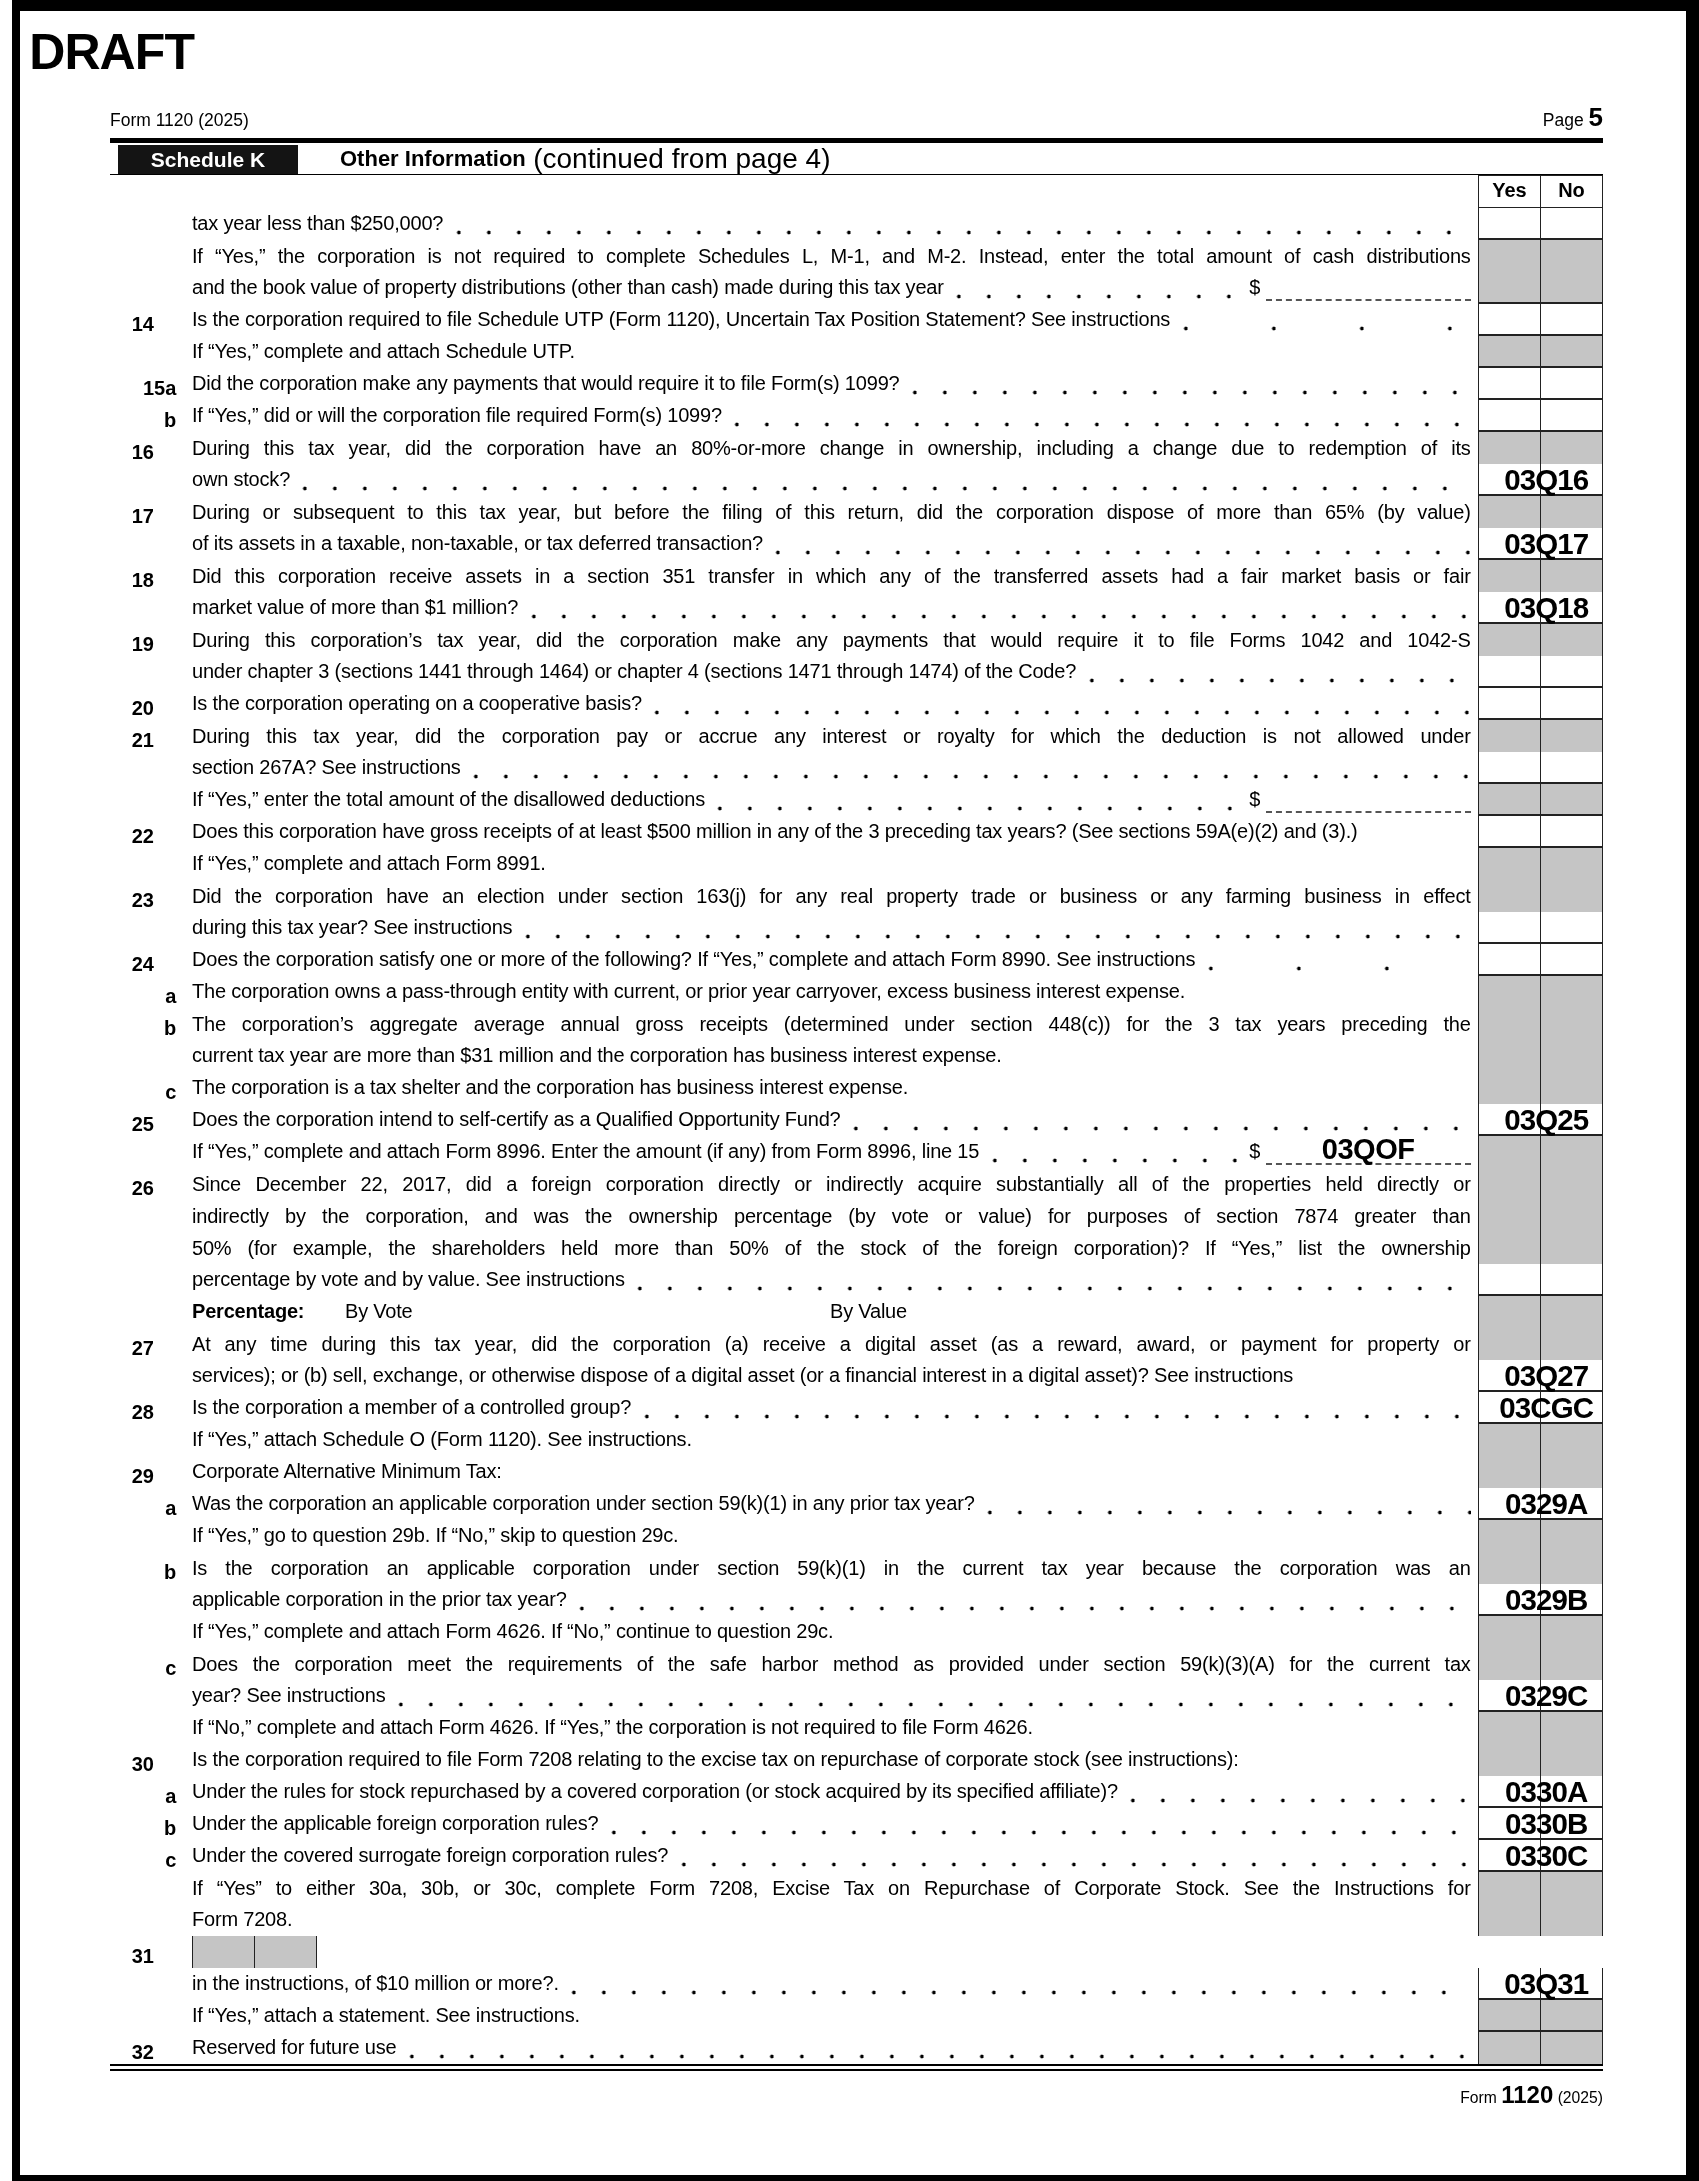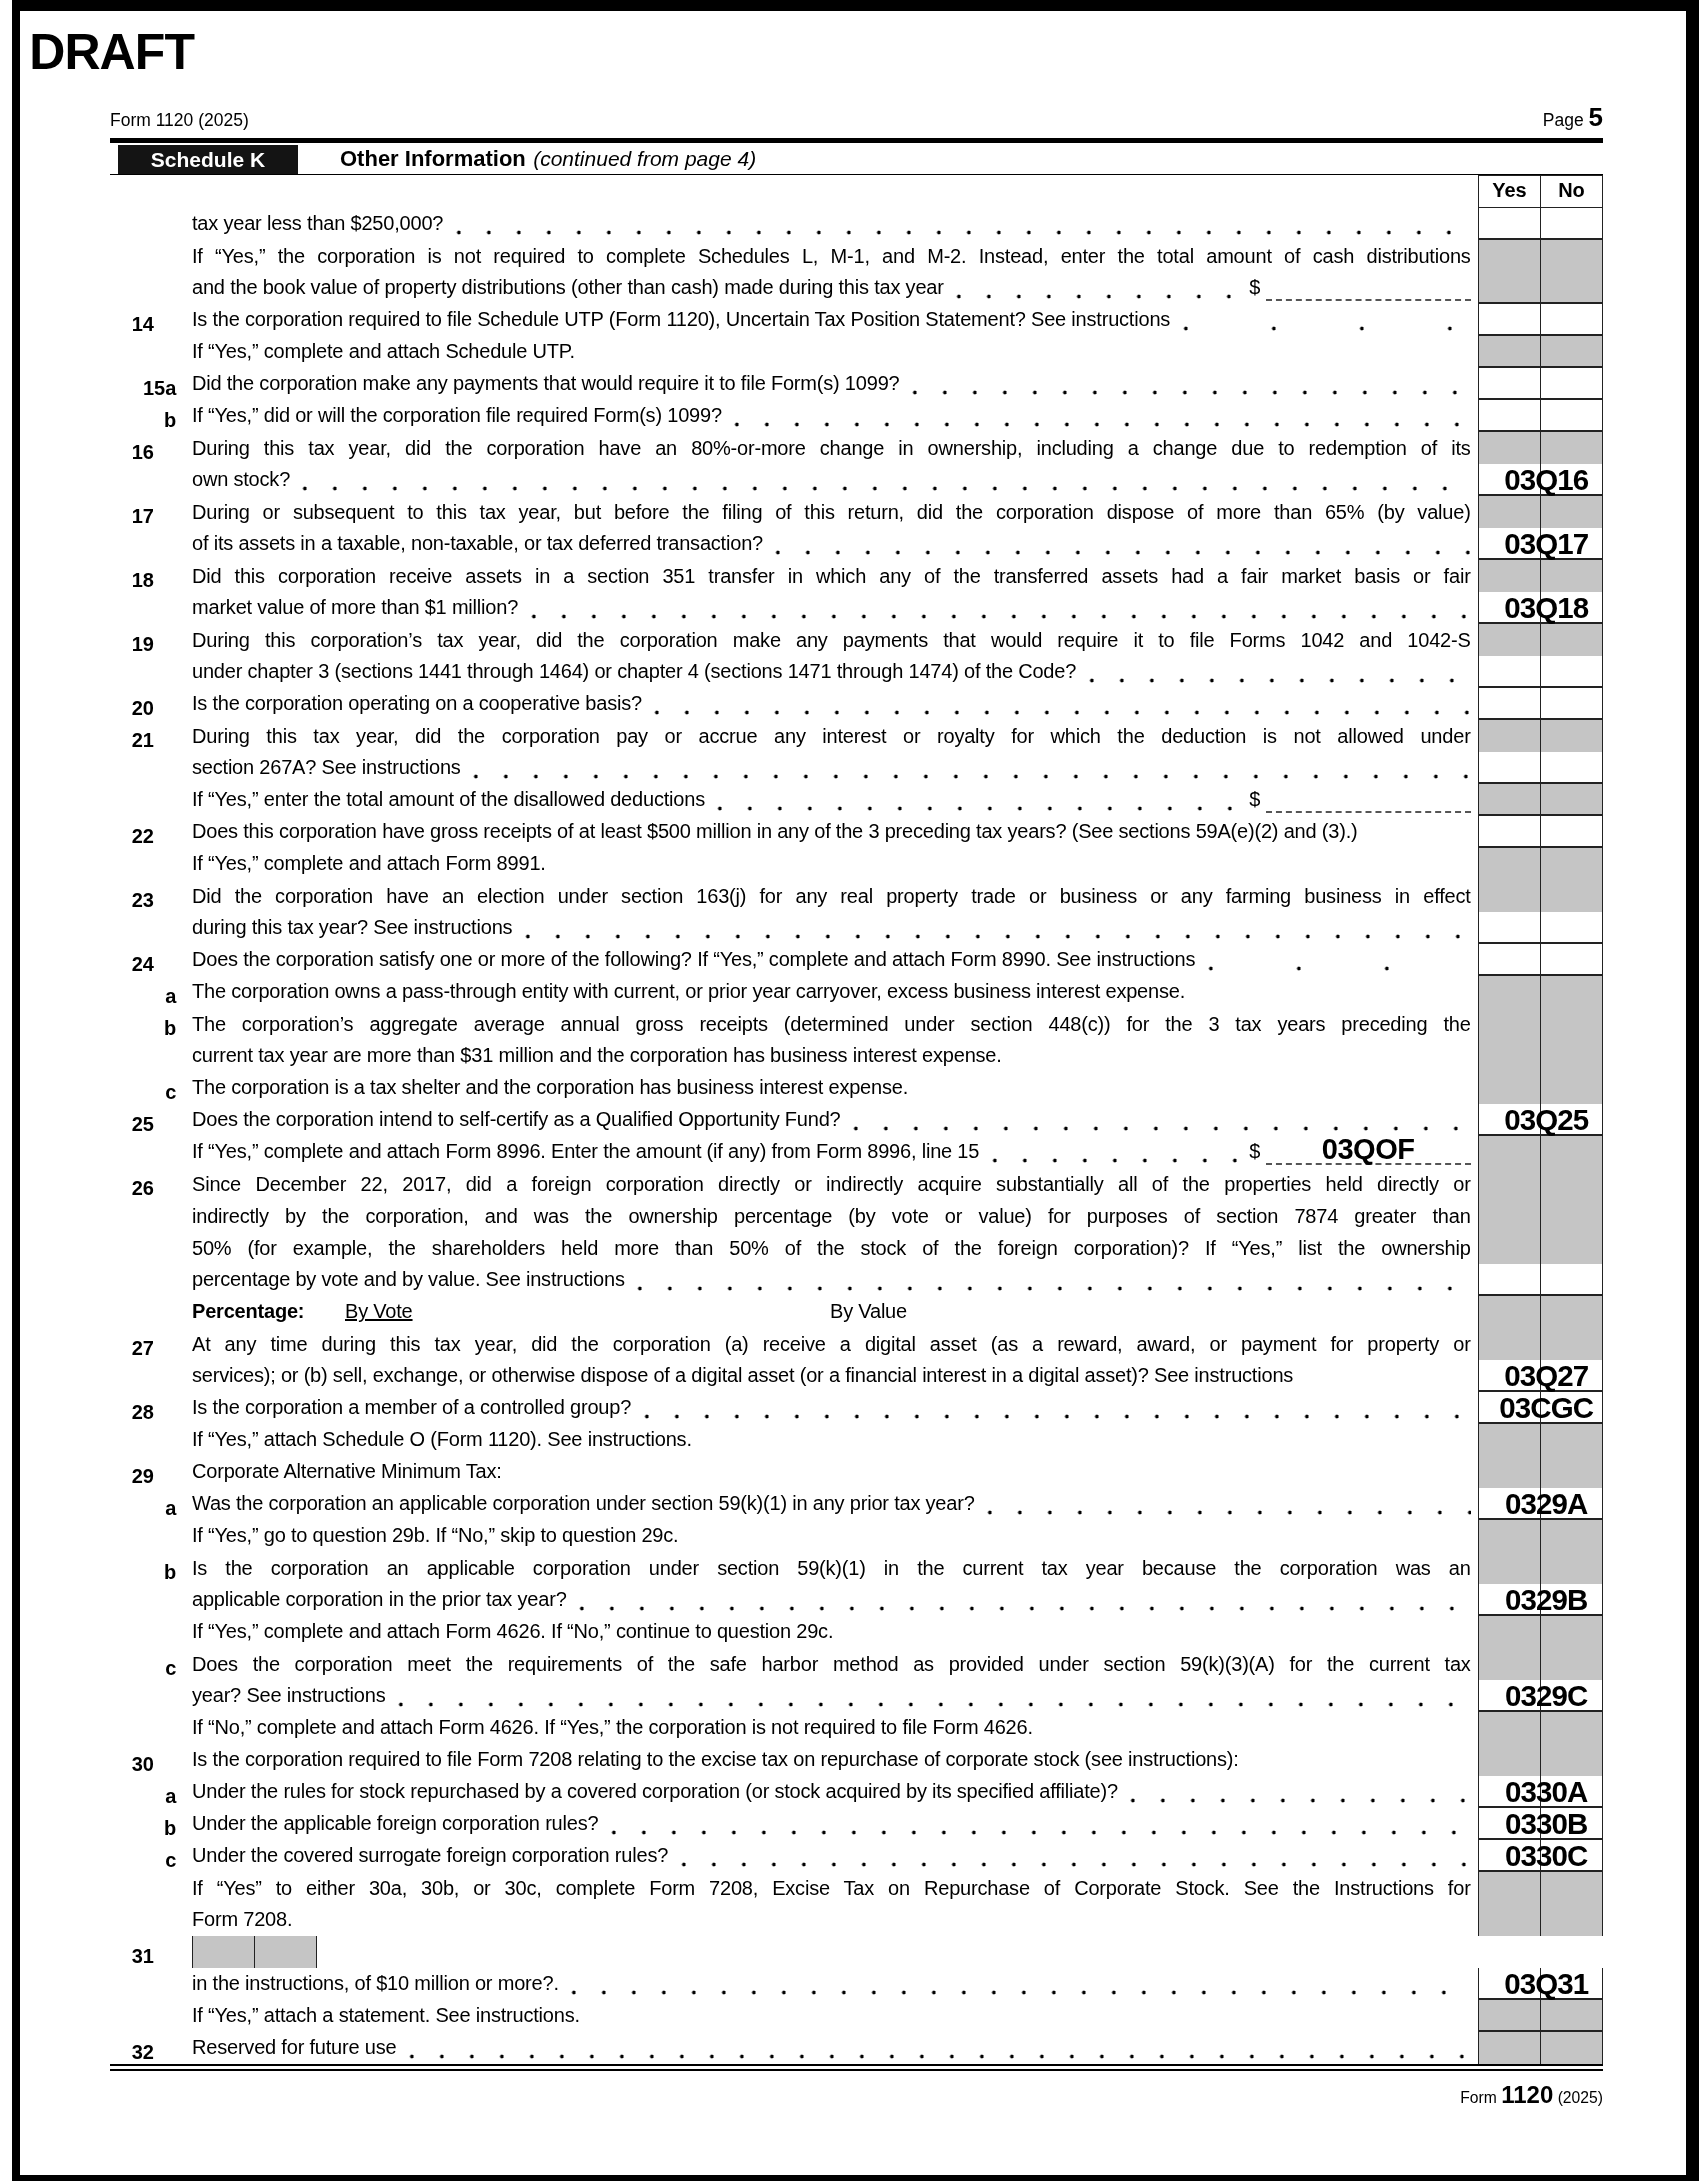--- a/index.html
+++ b/index.html
@@ -27,21 +27,21 @@
   .schedule-row {
     display:flex; align-items:center; height:29px; margin-top:1.8px;
     border-bottom:1.8px solid #000;
     padding-left:8px;
   }
   .schedule-box {
     width:180px; height:29px; background:#141414; color:#fff;
     font-weight:bold; font-size:21px; text-align:center; line-height:29px;
   }
   .schedule-title { margin-left:42px; font-weight:bold; font-size:22px; }
-  .schedule-sub { margin-left:7.4px; font-style:italic; font-size:21px; }
+  .schedule-sub { margin-left:7.4px; font-size:28px; }
 
   .ktable { width:100%; }
   .row { display:flex; height:32px; align-items:flex-end; position:relative; }
   .row.head-row { height:33px; }
   .num {
     width:82px; box-sizing:border-box; font-weight:bold; font-size:20px;
     display:flex; justify-content:flex-end; padding-right:38px;
   }
   .num.letter { padding-right:15.7px; }
   .txt {
@@ -76,21 +76,21 @@
   .cell.head {
     border-top:1.8px solid #222; border-bottom:1.8px solid #222;
     text-align:center; font-weight:bold; font-size:20px; line-height:29.5px;
     background:#fff;
   }
   .code {
     position:absolute; right:1.8px; width:110px; top:50%; transform:translateY(-50%);
     text-align:center; font-weight:bold; font-size:29.5px; letter-spacing:-0.9px; z-index:2;
   }
   .pcol1 { display:inline-block; width:153px; flex:0 0 153px;font-weight:bold; }
-  .pcol2 { display:inline-block; width:485px; flex:0 0 485px;text-decoration:underline; }
+  .pcol2 { display:inline-block; width:485px; flex:0 0 485px; }
   .table-end { border-top:2.3px solid #000; border-bottom:2.3px solid #000; height:3.2px; }
   .footer { text-align:right; margin-top:10px; font-size:15.7px; }
   .footer b { font-size:24px; font-weight:bold; }
 </style>
 </head>
 <body>
 
 <div class="sheet">
   <div class="draft">DRAFT</div>
   <div class="content">

